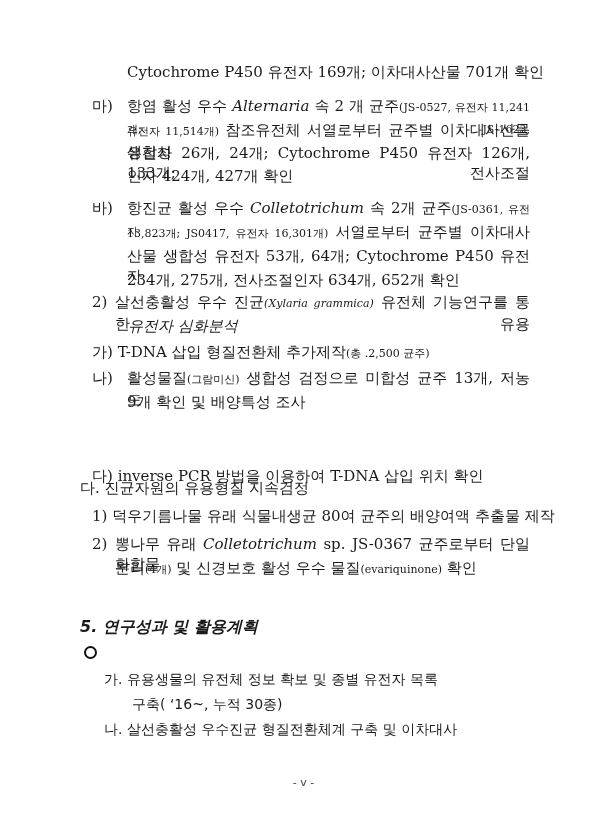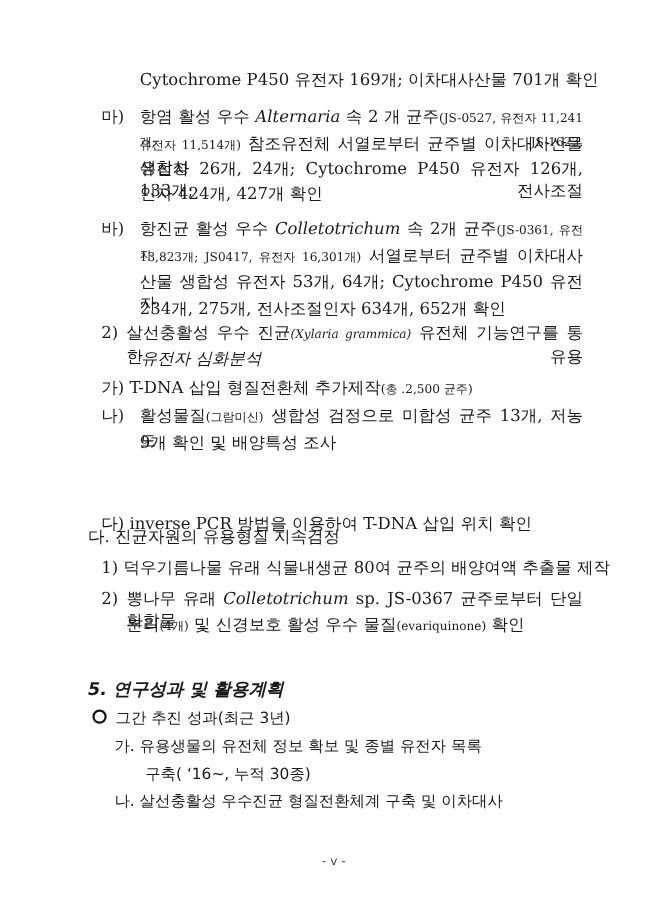--- a/index.html
+++ b/index.html
@@ -71,19 +71,19 @@
 <div class="line" style="top:534px; left:92px;">2)</div>
 <div class="line just" style="top:534px; left:115px; width:415px;">
   <span>뽕나무 유래 </span><span class="it">Colletotrichum</span><span> sp. JS-0367 균주로부터 단일화합물</span>
 </div>
 <div class="line" style="top:558px; left:115px;">
   <span>분리</span><span class="small">(4개)</span><span> 및 신경보호 활성 우수 물질</span><span class="small">(evariquinone)</span><span> 확인</span>
 </div>
 
 <div class="line head" style="top:617px; left:80px;">5. 연구성과 및 활용계획</div>
 <div class="line gothic" style="top:643px; left:84px;">
-  <span class="circle"></span><span>그간 추진 성과(최근 3년)</span>
+  <span class="circle"></span>
 </div>
 <div class="line gothic" style="top:669px; left:104px;">가. 유용생물의 유전체 정보 확보 및 종별 유전자 목록</div>
 <div class="line gothic" style="top:694px; left:132px;">구축( ‘16~, 누적 30종)</div>
 <div class="line gothic" style="top:719px; left:104px;">나. 살선충활성 우수진균 형질전환체계 구축 및 이차대사</div>
 
 <div class="pnum">- v -</div>
 
 </body></html>

